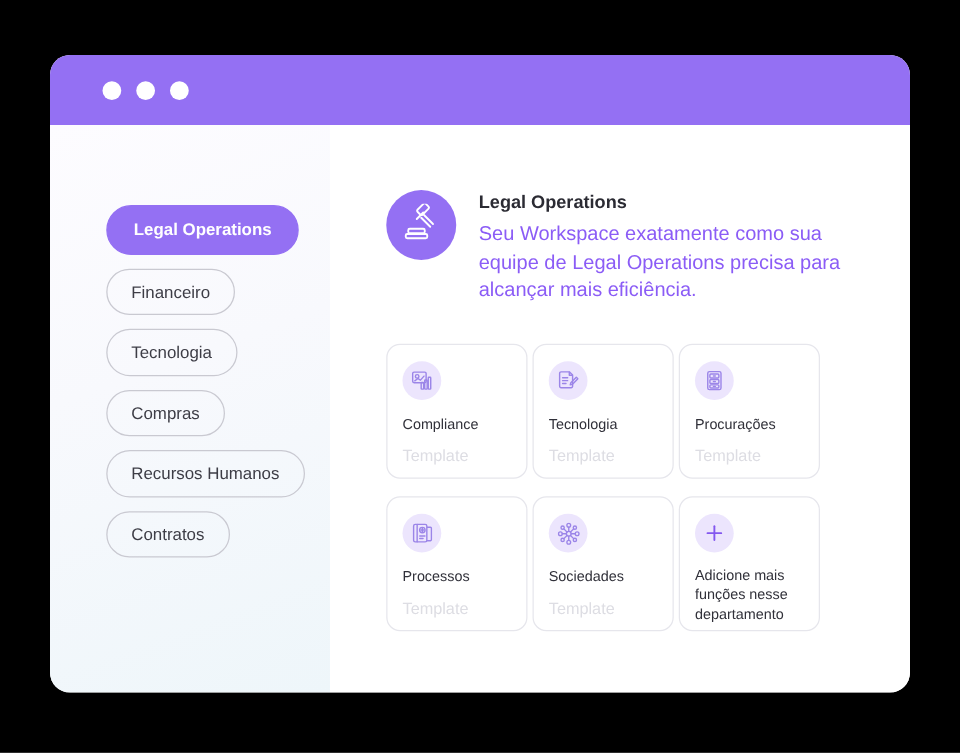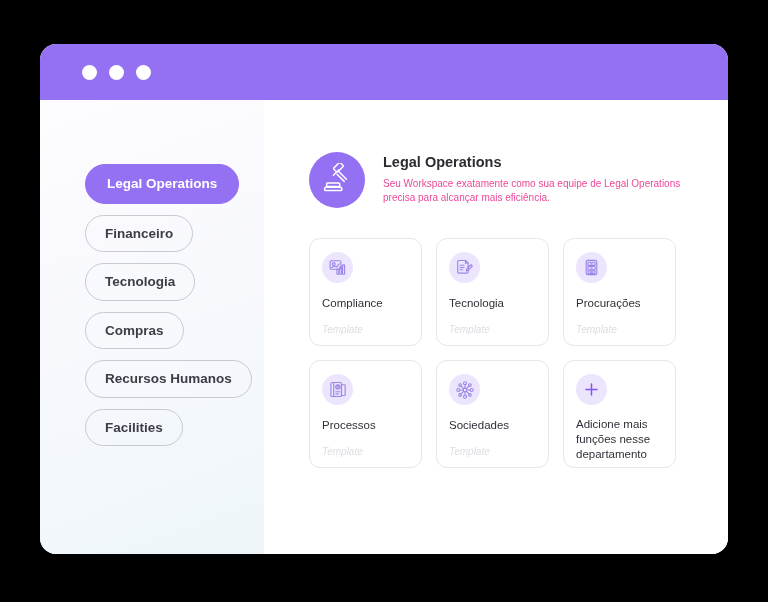--- a/index.html
+++ b/index.html
@@ -70,21 +70,20 @@
     margin-left: 45px;
     border-radius: 999px;
     padding: 11px 19px;
     font-size: 13.5px;
     line-height: 1;
     color: #3d3d46;
     border: 1px solid #c9c9d1;
     background: transparent;
     white-space: nowrap;
     cursor: pointer;
-    font-weight: bold;
   }
   .pill.active {
     background: #9470f3;
     border-color: #9470f3;
     color: #ffffff;
     font-weight: bold;
     padding: 12px 21px;
   }
 
   
@@ -110,32 +109,32 @@
     justify-content: center;
   }
   .dept-text { padding-top: 2px; min-width: 0; }
   .dept-title {
     font-size: 14.5px;
     font-weight: bold;
     color: #2b2b33;
     margin-bottom: 7px;
   }
   .dept-sub {
-    font-size: 10px;
+    font-size: 16px;
     line-height: 1.42;
-    color: #ec4899;
+    color: #8b5cf6;
     max-width: 305px;
   }
 
   
   .grid {
     margin-top: 30px;
     display: grid;
     grid-template-columns: repeat(3, 113px);
-    gap: 14px 14px;
+    gap: 14px 4px;
   }
 
   .card {
     width: 113px;
     height: 108px;
     border: 1px solid #e6e6ec;
     border-radius: 11px;
     background: #ffffff;
     padding: 13px 12px 10px 12px;
     display: flex;
@@ -152,23 +151,22 @@
     flex: 0 0 31px;
   }
   .card-title {
     margin-top: 13px;
     font-size: 11.5px;
     color: #303039;
     line-height: 1.32;
   }
   .card-sub {
     margin-top: auto;
-    font-size: 10px;
+    font-size: 13px;
     color: #dddde3;
-    font-style: italic;
   }
   .card.add .card-title {
     margin-top: 12px;
   }
 
   svg { display: block; }
 </style>
 </head>
 <body>
 
@@ -183,21 +181,21 @@
     </div>
 
     <div class="body-row">
 
       <nav class="sidebar">
         <button class="pill active">Legal Operations</button>
         <button class="pill">Financeiro</button>
         <button class="pill">Tecnologia</button>
         <button class="pill">Compras</button>
         <button class="pill">Recursos Humanos</button>
-        <button class="pill">Facilities</button>
+        <button class="pill">Contratos</button>
       </nav>
 
       <main class="main">
 
         <div class="dept-header">
           <div class="dept-avatar">
             <svg width="34" height="34" viewBox="0 0 34 34" fill="none" stroke="#ffffff" stroke-width="1.5" stroke-linecap="round" stroke-linejoin="round">
               <rect x="13.2" y="5.6" width="9.2" height="5.6" rx="1.4" transform="rotate(-45 13.2 5.6)"></rect>
               <line x1="13.4" y1="12.2" x2="18.6" y2="7.0"></line>
               <line x1="17.0" y1="11.2" x2="24.2" y2="18.4"></line>

